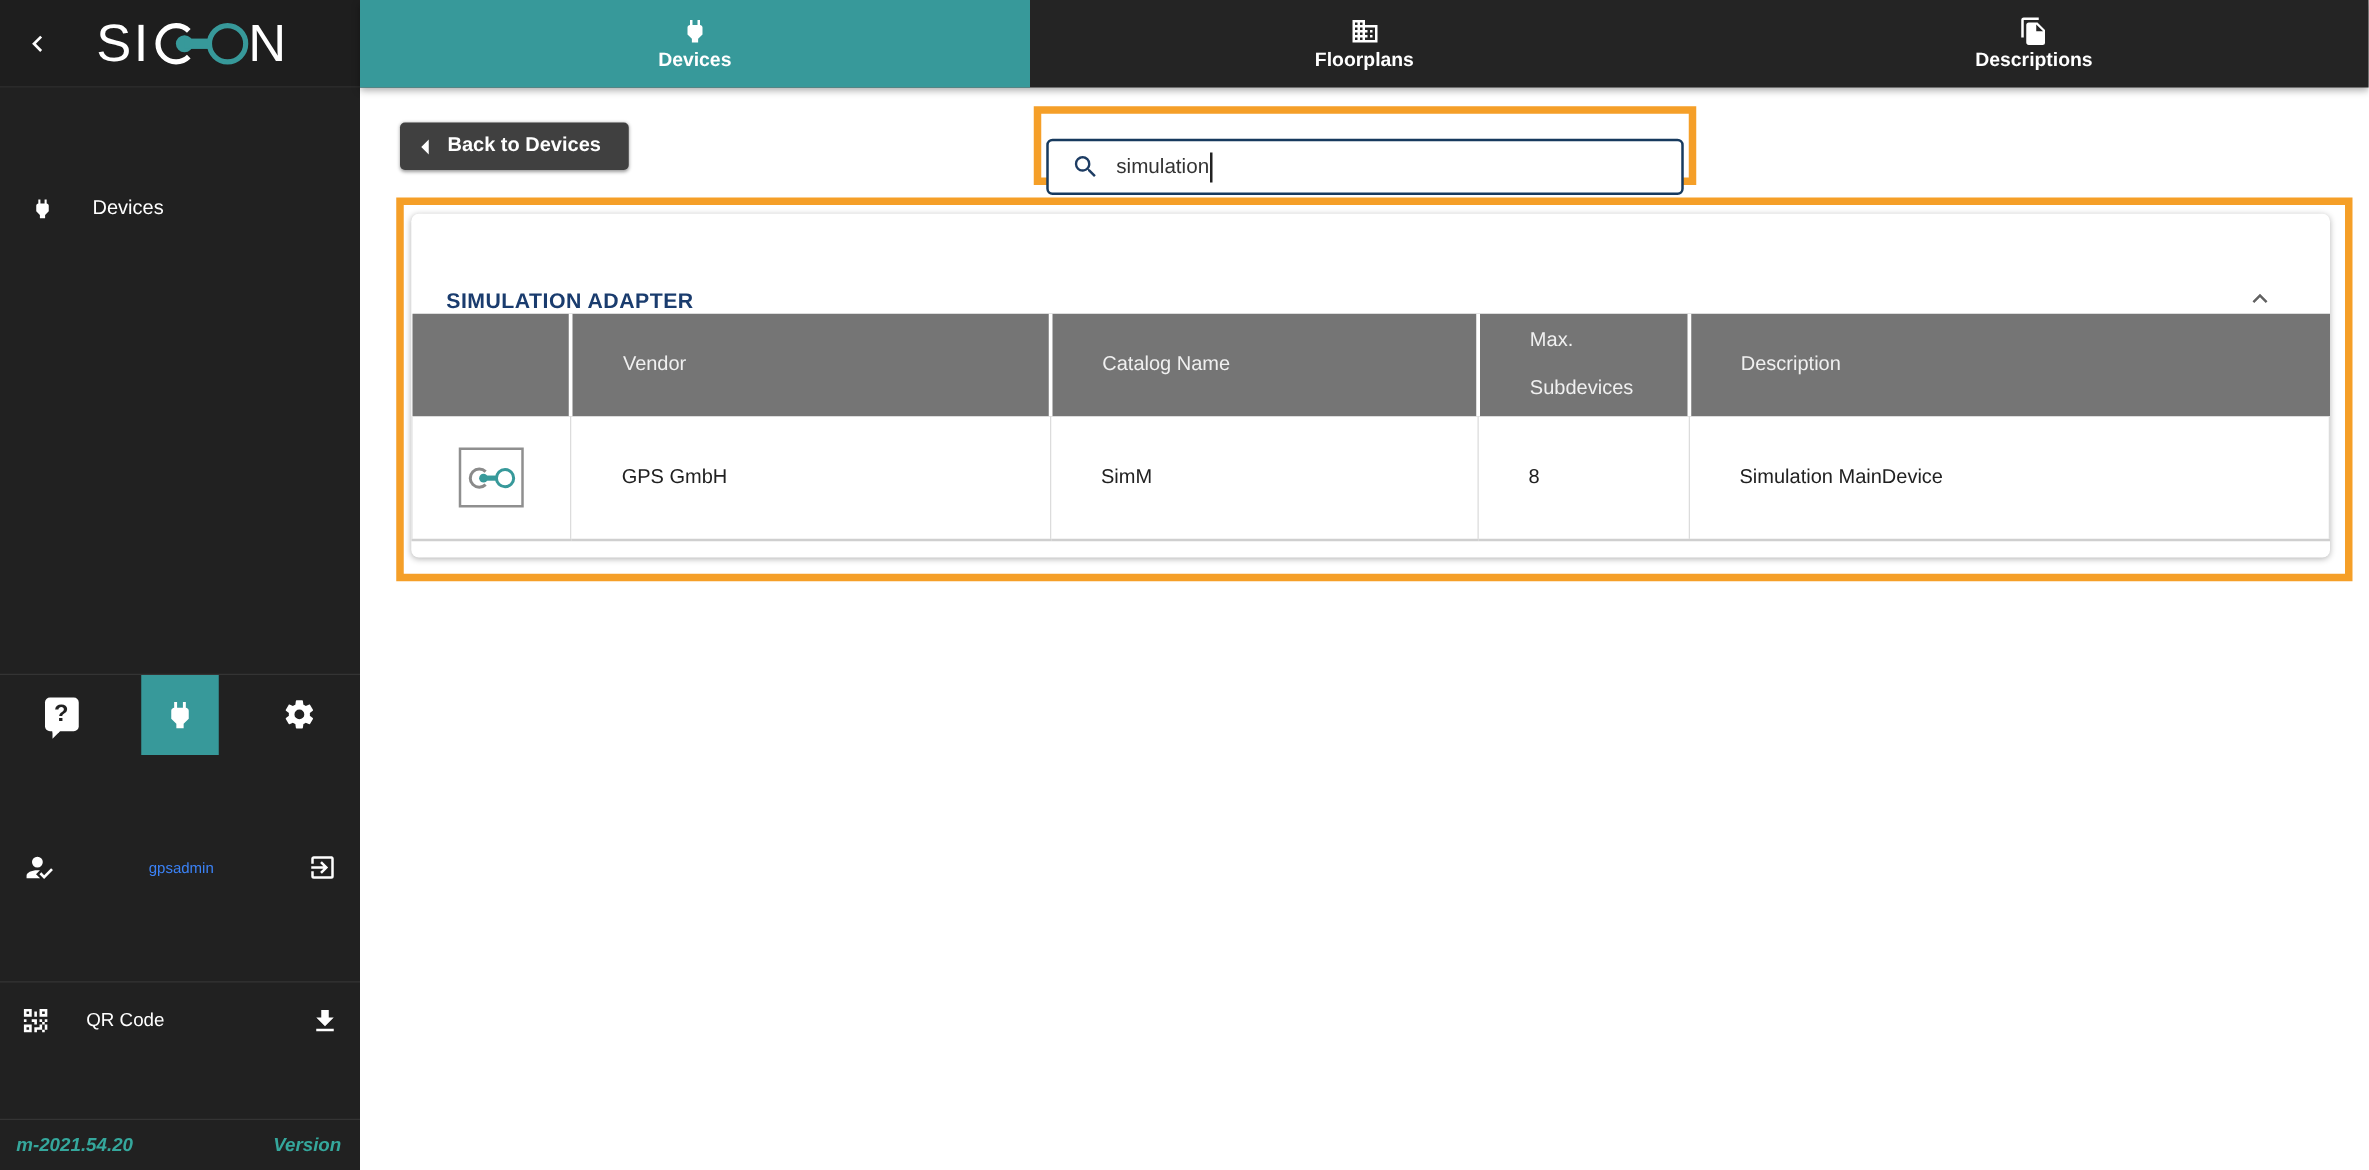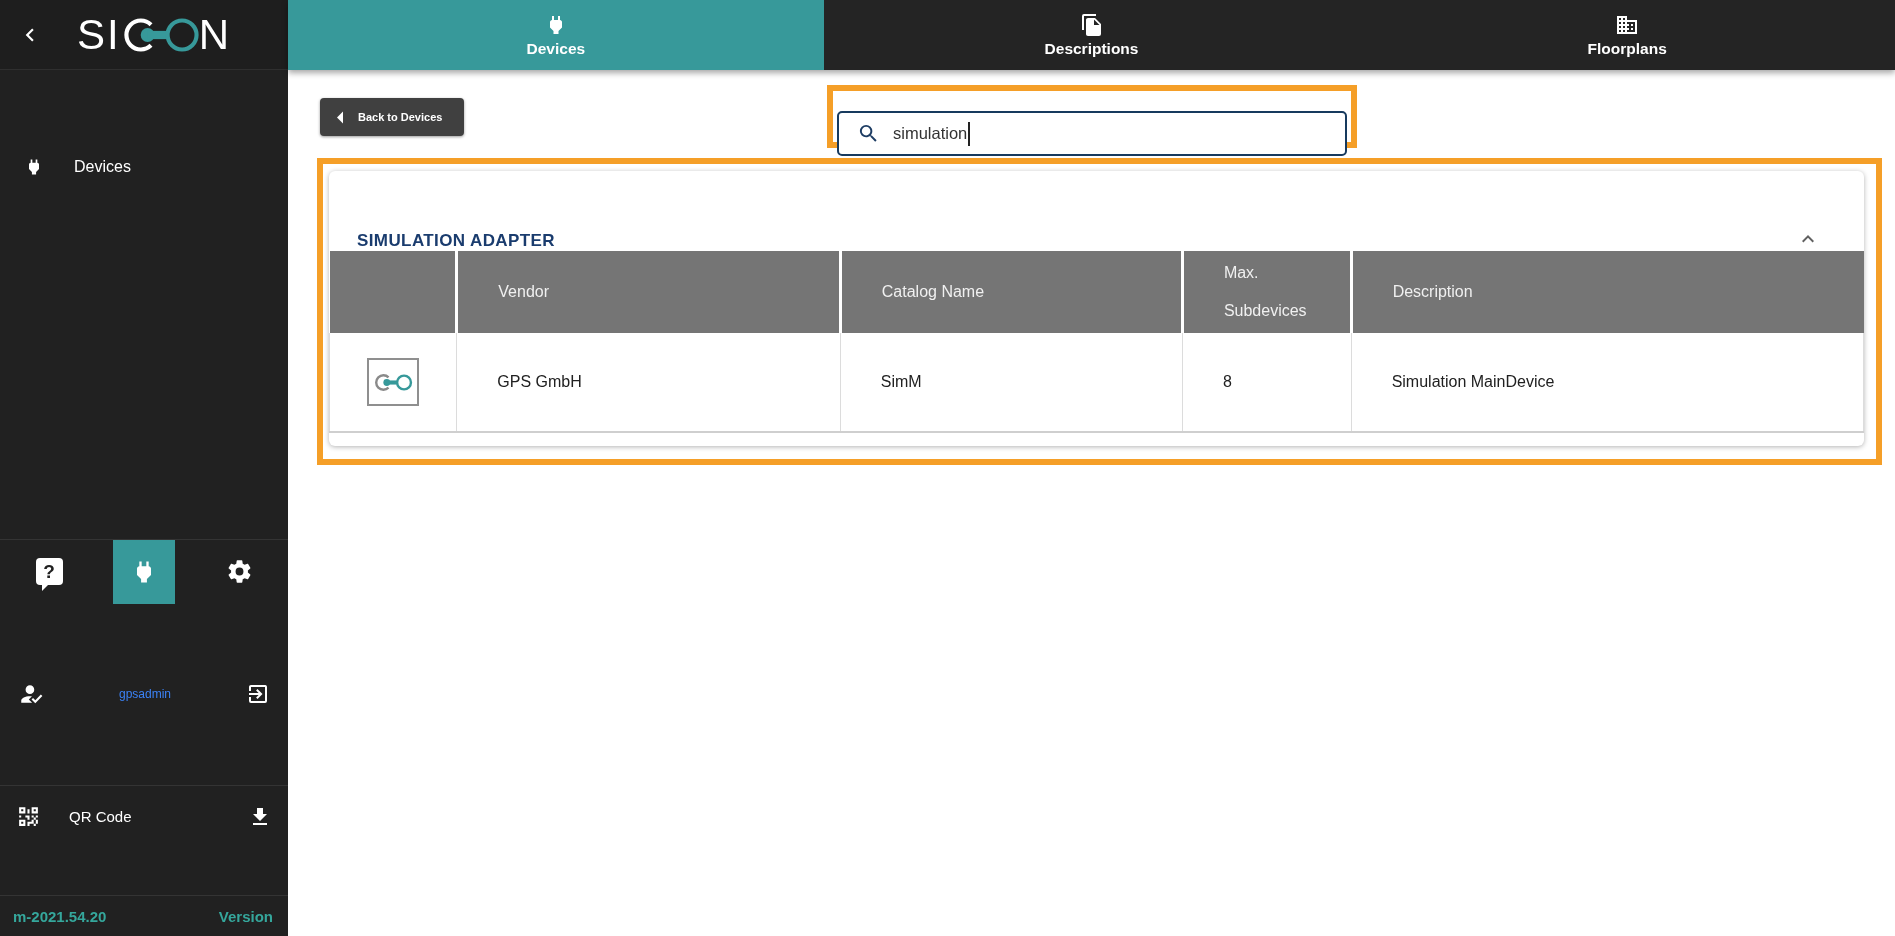--- a/index.html
+++ b/index.html
@@ -22,37 +22,37 @@
   .side-toolbar { height:64px; border-top:1px solid #343434; display:flex; align-items:center;
                   justify-content:space-between; padding:0 18px; }
   .tool-slot { width:62px; height:64px; display:flex; align-items:center; justify-content:center; cursor:pointer; }
   .tool-slot.active { background:#37999A; }
   .user-row { height:86px; display:flex; align-items:center; justify-content:space-between;
               padding:0 18px; }
   .user-name { font-size:12px; color:#3b82f6; }
   .qr-row { height:62px; border-top:1px solid #343434; display:flex; align-items:center; padding:0 16px; }
   .qr-label { font-size:15px; font-weight:400; margin-left:28px; margin-right:auto; }
   .version-row { height:41px; border-top:1px solid #343434; display:flex; align-items:center;
-                 justify-content:space-between; padding:0 15px 0 13px; }
+                 justify-content:space-between; padding:0 15px 0 13px;font-style:italic; }
   .version-row span { color:#35A79C; font-size:15px; font-weight:700; }
 
   
   .main { flex:1; display:flex; flex-direction:column; }
   .tabbar { height:70px; min-height:70px; background:#242424; display:flex;
             box-shadow:0 3px 6px rgba(0,0,0,.35); position:relative; z-index:5; }
   .tab { flex:1; display:flex; flex-direction:column; align-items:center; justify-content:center;
          gap:3px; color:#fff; cursor:pointer; }
   .tab.active { background:#37999A; }
   .tab-label { font-size:15.5px; font-weight:600; }
 
   .content { flex:1; position:relative; background:#fff; }
 
   .back-btn { position:absolute; left:32px; top:28px; height:38px; background:#404040; color:#fff;
               border:none; border-radius:4px; display:flex; align-items:center; gap:14px;
-              padding:0 22px 0 16px; font-size:11px; font-weight:700; cursor:pointer;
+              padding:0 22px 0 16px; font-size:16px; font-weight:700; cursor:pointer;
               box-shadow:0 1px 3px rgba(0,0,0,.4); font-family:"Liberation Sans",sans-serif; }
 
   .search-hl { position:absolute; left:539px; top:15px; width:530px; height:63px;
                border:6px solid #F59F28; }
   .search-box { position:absolute; left:4px; top:20px; width:510px; height:45px; background:#fff;
                 border:2px solid #173A5E; border-radius:5px; display:flex; align-items:center;
                 padding:0 12px 0 18px; cursor:text; }
   .search-text { font-size:16.5px; color:#333; margin-left:13px; }
   .caret { width:2px; height:24px; background:#222; margin-left:1px; }
 
@@ -163,29 +163,29 @@
 
     <div class="tabbar">
       <div class="tab active">
         <svg width="24" height="24" viewBox="0 0 24 24">
             <path fill="#fff" d="M16,7V3H14V7H10V3H8V7C7,7 6,8 6,9V14.5L9.5,18V21H14.5V18L18,14.5V9C18,8 17,7 16,7Z"></path>
           </svg>
         <span class="tab-label">Devices</span>
       </div>
       <div class="tab">
         <svg width="24" height="24" viewBox="0 0 24 24">
-            <path fill="#fff" d="M16,1H4A2,2 0 0,0 2,3V17H4V3H16V1M15,5L21,11V21A2,2 0 0,1 19,23H7.99C6.89,23 6,22.1 6,21L6.01,7C6.01,5.9 6.9,5 8,5H15M14,12H19.5L14,6.5V12Z"></path>
-          </svg>
-        <span class="tab-label">Descriptions</span>
+            <path fill="#fff" d="M18,15H16V17H18M18,11H16V13H18M20,19H12V17H14V15H12V13H14V11H12V9H20M10,7H8V5H10M10,11H8V9H10M10,15H8V13H10M10,19H8V17H10M6,7H4V5H6M6,11H4V9H6M6,15H4V13H6M6,19H4V17H6M12,7V3H2V21H22V7H12Z"></path>
+          </svg>
+        <span class="tab-label">Floorplans</span>
       </div>
       <div class="tab">
         <svg width="24" height="24" viewBox="0 0 24 24">
-            <path fill="#fff" d="M18,15H16V17H18M18,11H16V13H18M20,19H12V17H14V15H12V13H14V11H12V9H20M10,7H8V5H10M10,11H8V9H10M10,15H8V13H10M10,19H8V17H10M6,7H4V5H6M6,11H4V9H6M6,15H4V13H6M6,19H4V17H6M12,7V3H2V21H22V7H12Z"></path>
-          </svg>
-        <span class="tab-label">Floorplans</span>
+            <path fill="#fff" d="M16,1H4A2,2 0 0,0 2,3V17H4V3H16V1M15,5L21,11V21A2,2 0 0,1 19,23H7.99C6.89,23 6,22.1 6,21L6.01,7C6.01,5.9 6.9,5 8,5H15M14,12H19.5L14,6.5V12Z"></path>
+          </svg>
+        <span class="tab-label">Descriptions</span>
       </div>
     </div>
 
     <div class="content">
 
       <button class="back-btn">
         <svg width="8" height="13" viewBox="0 0 8 13">
             <polygon points="7,0.5 1,6.5 7,12.5" fill="#fff"></polygon>
           </svg>
         <span>Back to Devices</span>

